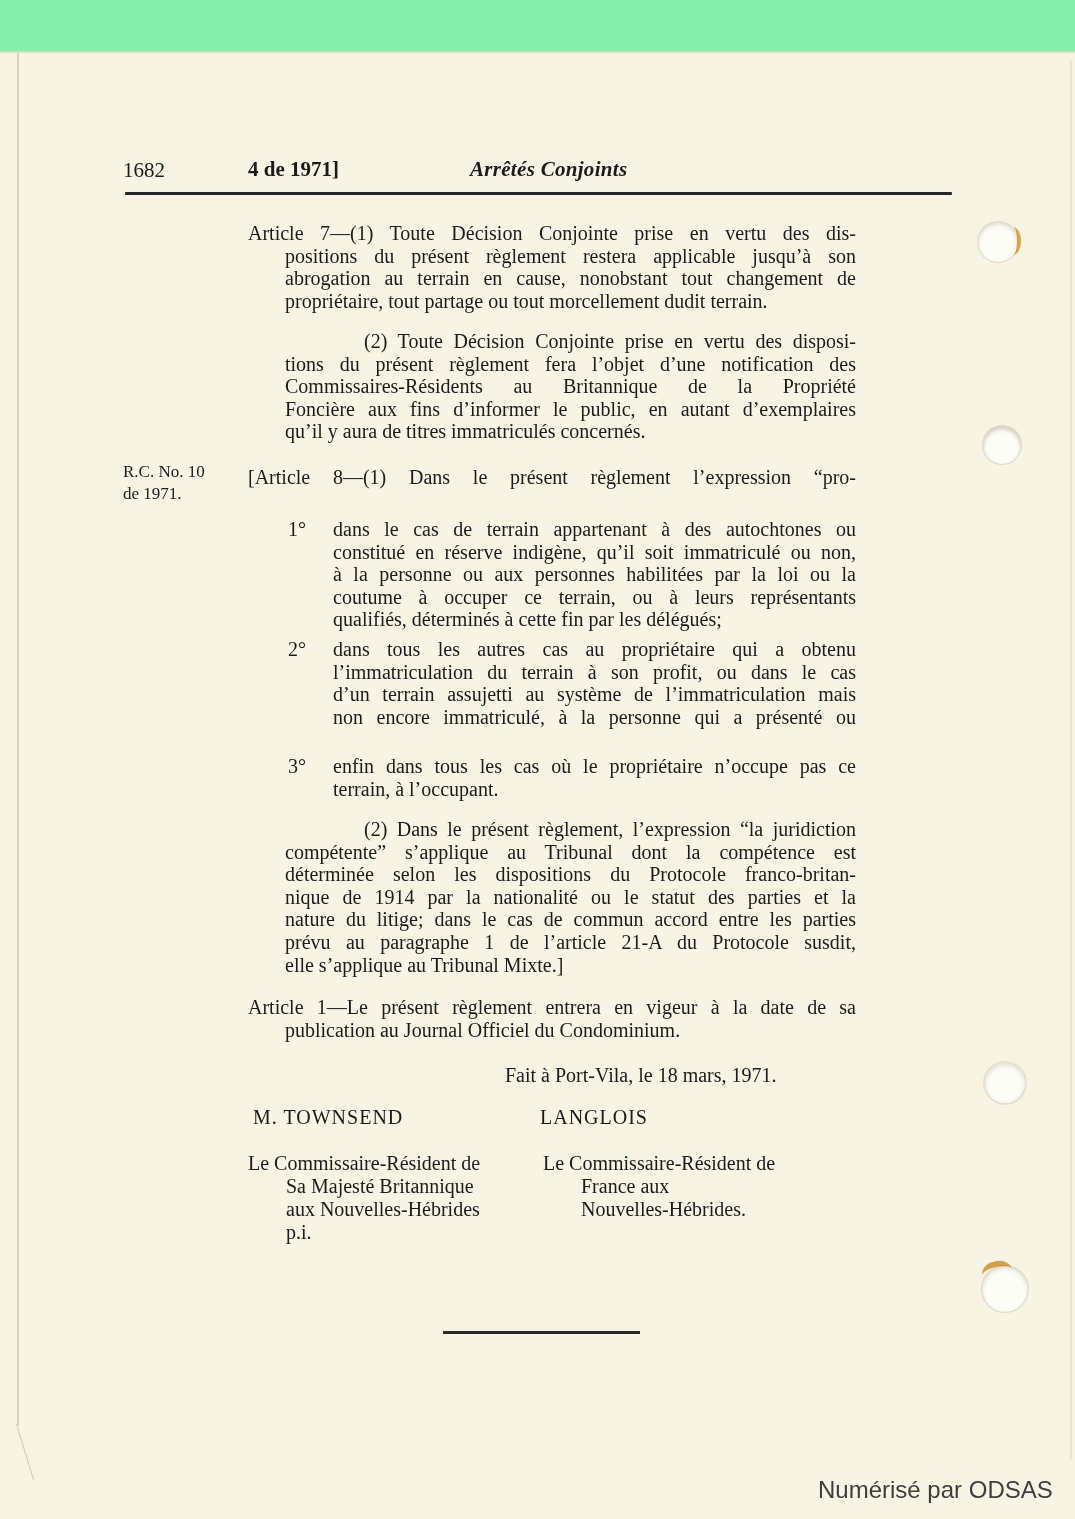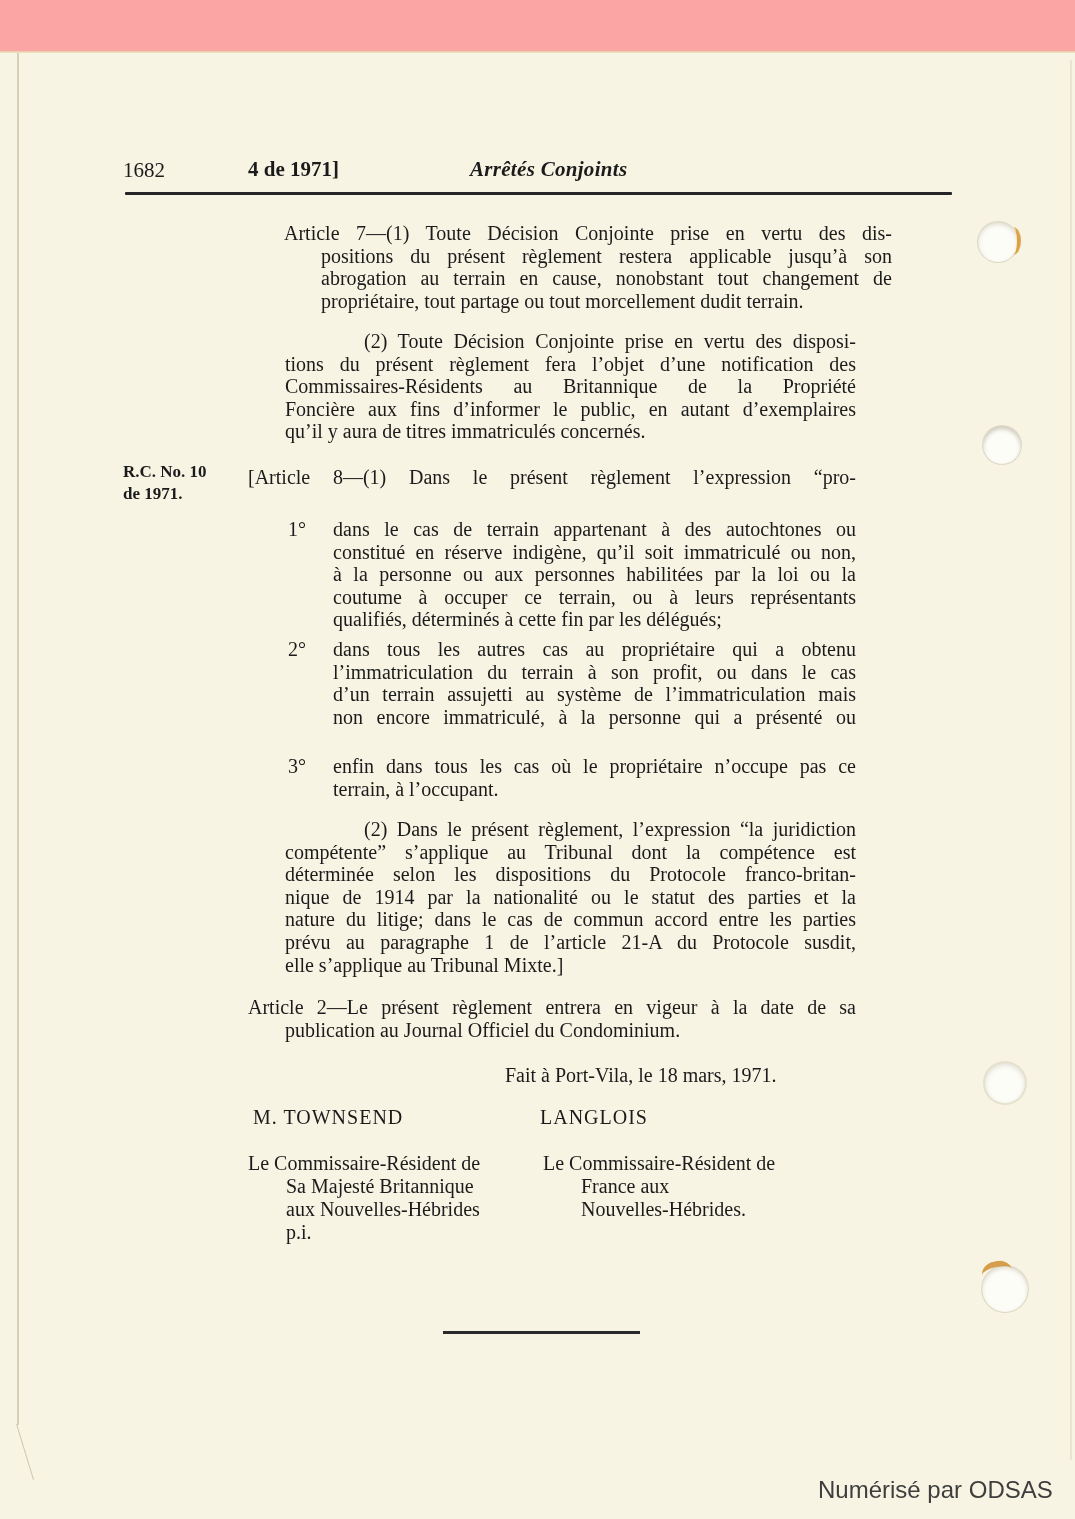--- a/index.html
+++ b/index.html
@@ -5,21 +5,21 @@
   html,body{margin:0;padding:0;}
   body{
     width:1075px;height:1519px;
     font-family:"Liberation Serif", serif;
     background:#fcf9f0;
     position:relative;
     overflow:hidden;
   }
   #scan{
     position:absolute;left:0;top:0;width:1075px;height:1519px;
-    background:#fca5a5;
+    background:#86efac;
   }
   
   .sheet{
     position:absolute;left:0;top:52px;width:1075px;height:1467px;
     background:#f8f4e4;
   }
   .deckle-edge{
     position:absolute;left:0;top:51px;width:1075px;height:2px;
     background:#e6d9b4;opacity:.75;
   }
@@ -40,21 +40,21 @@
   .ink{color:#1b1b1b;}
 
   
   .hdr-num{position:absolute;left:123px;top:158px;font-size:21px;}
   .hdr-issue{position:absolute;left:248px;top:157px;font-size:21px;font-weight:bold;}
   .hdr-title{position:absolute;left:470px;top:157px;font-size:21px;font-style:italic;font-weight:bold;letter-spacing:.3px;}
   .hdr-rule{position:absolute;left:125px;top:192px;width:827px;height:3px;background:#262626;border-radius:1px;}
 
   
   .margin-note{position:absolute;left:123px;top:461px;width:125px;
-    font-size:17px;font-weight:bold;line-height:22px;}
+    font-size:17px;font-weight:normal;line-height:22px;}
 
   
   .para{position:absolute;left:248px;width:608px;font-size:20px;line-height:22.6px;}
   .para .line{white-space:normal;}
   .justify .line{text-align:justify;text-align-last:justify;}
   .justify .line.last{text-align:left;text-align-last:left;}
   .hang .line{margin-left:37px;}
   .hang .line.first{margin-left:0;}
   .sub .line{margin-left:37px;}
   .sub .line.first{margin-left:116px;}
@@ -109,21 +109,21 @@
   <div class="hdr-num ink">1682</div>
   <div class="hdr-issue ink">4 de 1971]</div>
   <div class="hdr-title ink">Arrêtés Conjoints</div>
   <div class="hdr-rule"></div>
 
   <div class="margin-note ink">
       <div class="line first">R.C. No. 10</div>
       <div class="line last">de 1971.</div>
     </div>
 
-  <div class="para hang justify ink" style="top:222px;margin-left:36px;">
+  <div class="para hang justify ink" style="top:222px;">
       <div class="line first">Article 7—(1) Toute Décision Conjointe prise en vertu des dis-</div>
       <div class="line">positions du présent règlement restera applicable jusqu’à son</div>
       <div class="line">abrogation au terrain en cause, nonobstant tout changement de</div>
       <div class="line last">propriétaire, tout partage ou tout morcellement dudit terrain.</div>
     </div>
   <div class="para sub justify ink" style="top:330px;">
       <div class="line first">(2) Toute Décision Conjointe prise en vertu des disposi-</div>
       <div class="line">tions du présent règlement fera l’objet d’une notification des</div>
       <div class="line">Commissaires-Résidents au Britannique de la Propriété</div>
       <div class="line">Foncière aux fins d’informer le public, en autant d’exemplaires</div>
@@ -165,21 +165,21 @@
       <div class="line first">(2) Dans le présent règlement, l’expression “la juridiction</div>
       <div class="line">compétente” s’applique au Tribunal dont la compétence est</div>
       <div class="line">déterminée selon les dispositions du Protocole franco-britan-</div>
       <div class="line">nique de 1914 par la nationalité ou le statut des parties et la</div>
       <div class="line">nature du litige; dans le cas de commun accord entre les parties</div>
       <div class="line">prévu au paragraphe 1 de l’article 21-A du Protocole susdit,</div>
       <div class="line last">elle s’applique au Tribunal Mixte.]</div>
     </div>
 
   <div class="para hang justify ink" style="top:996px;">
-      <div class="line first">Article 2—Le présent règlement entrera en vigeur à la date de sa</div>
+      <div class="line first">Article 1—Le présent règlement entrera en vigeur à la date de sa</div>
       <div class="line last">publication au Journal Officiel du Condominium.</div>
     </div>
 
   <div class="dateline ink">Fait à Port-Vila, le 18 mars, 1971.</div>
 
   <div class="sig-name-left ink">M. TOWNSEND</div>
   <div class="sig-name-right ink">LANGLOIS</div>
   <div class="sig-block sig-block-left ink">
       <div class="line first">Le Commissaire-Résident de</div>
       <div class="line">Sa Majesté Britannique</div>

